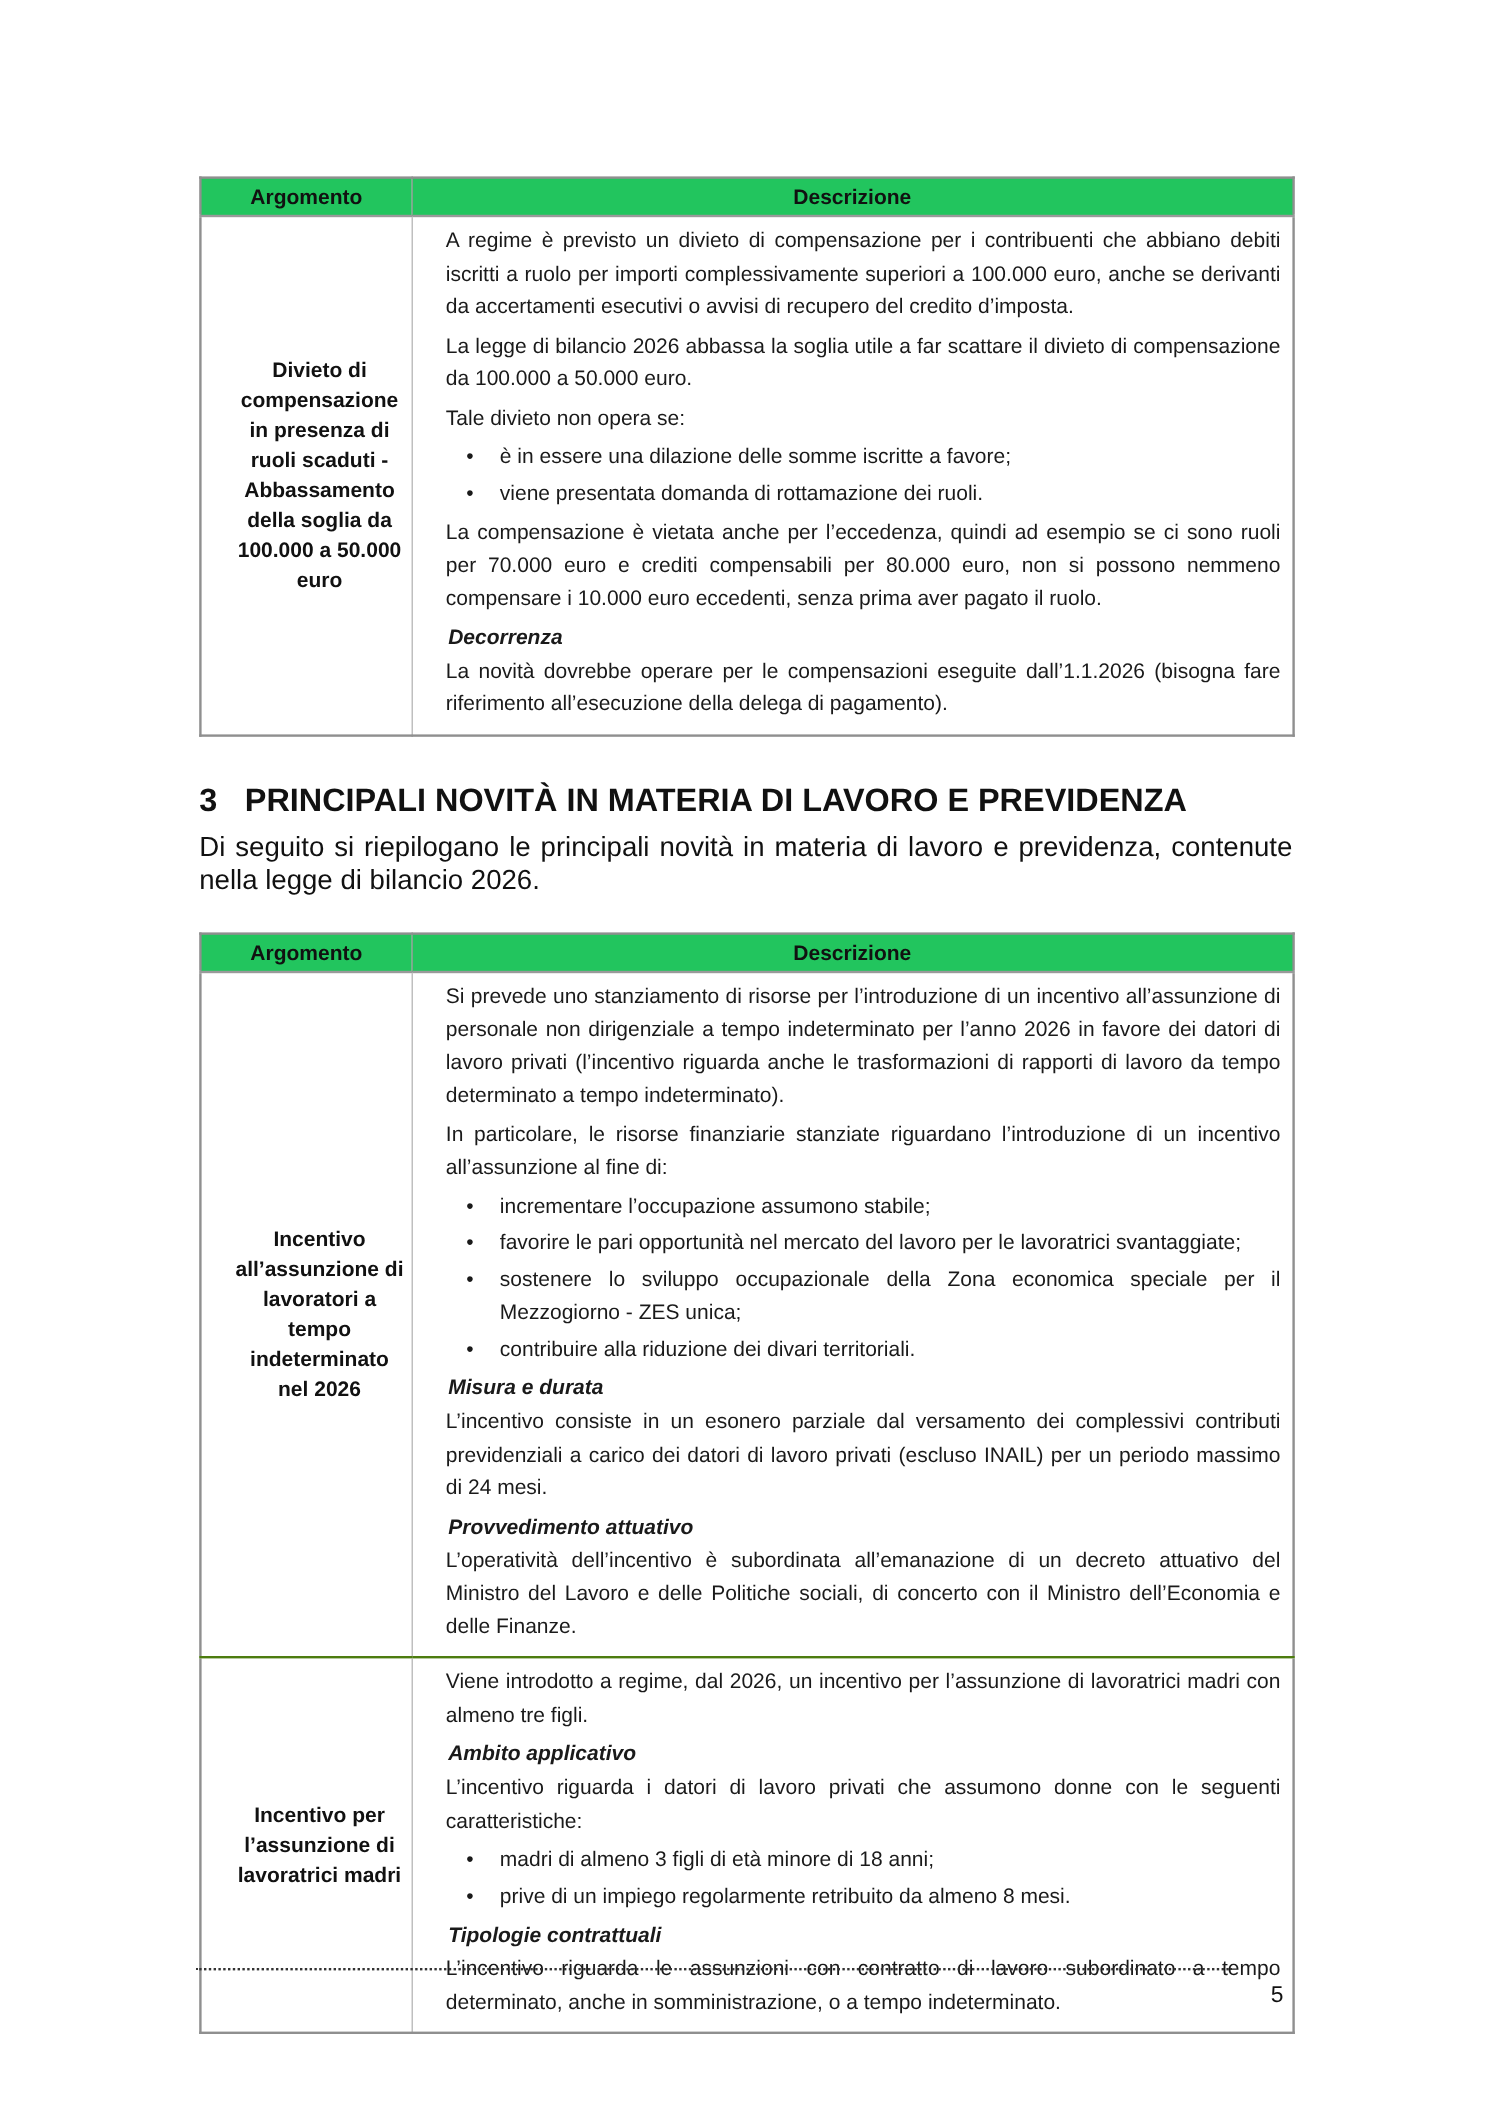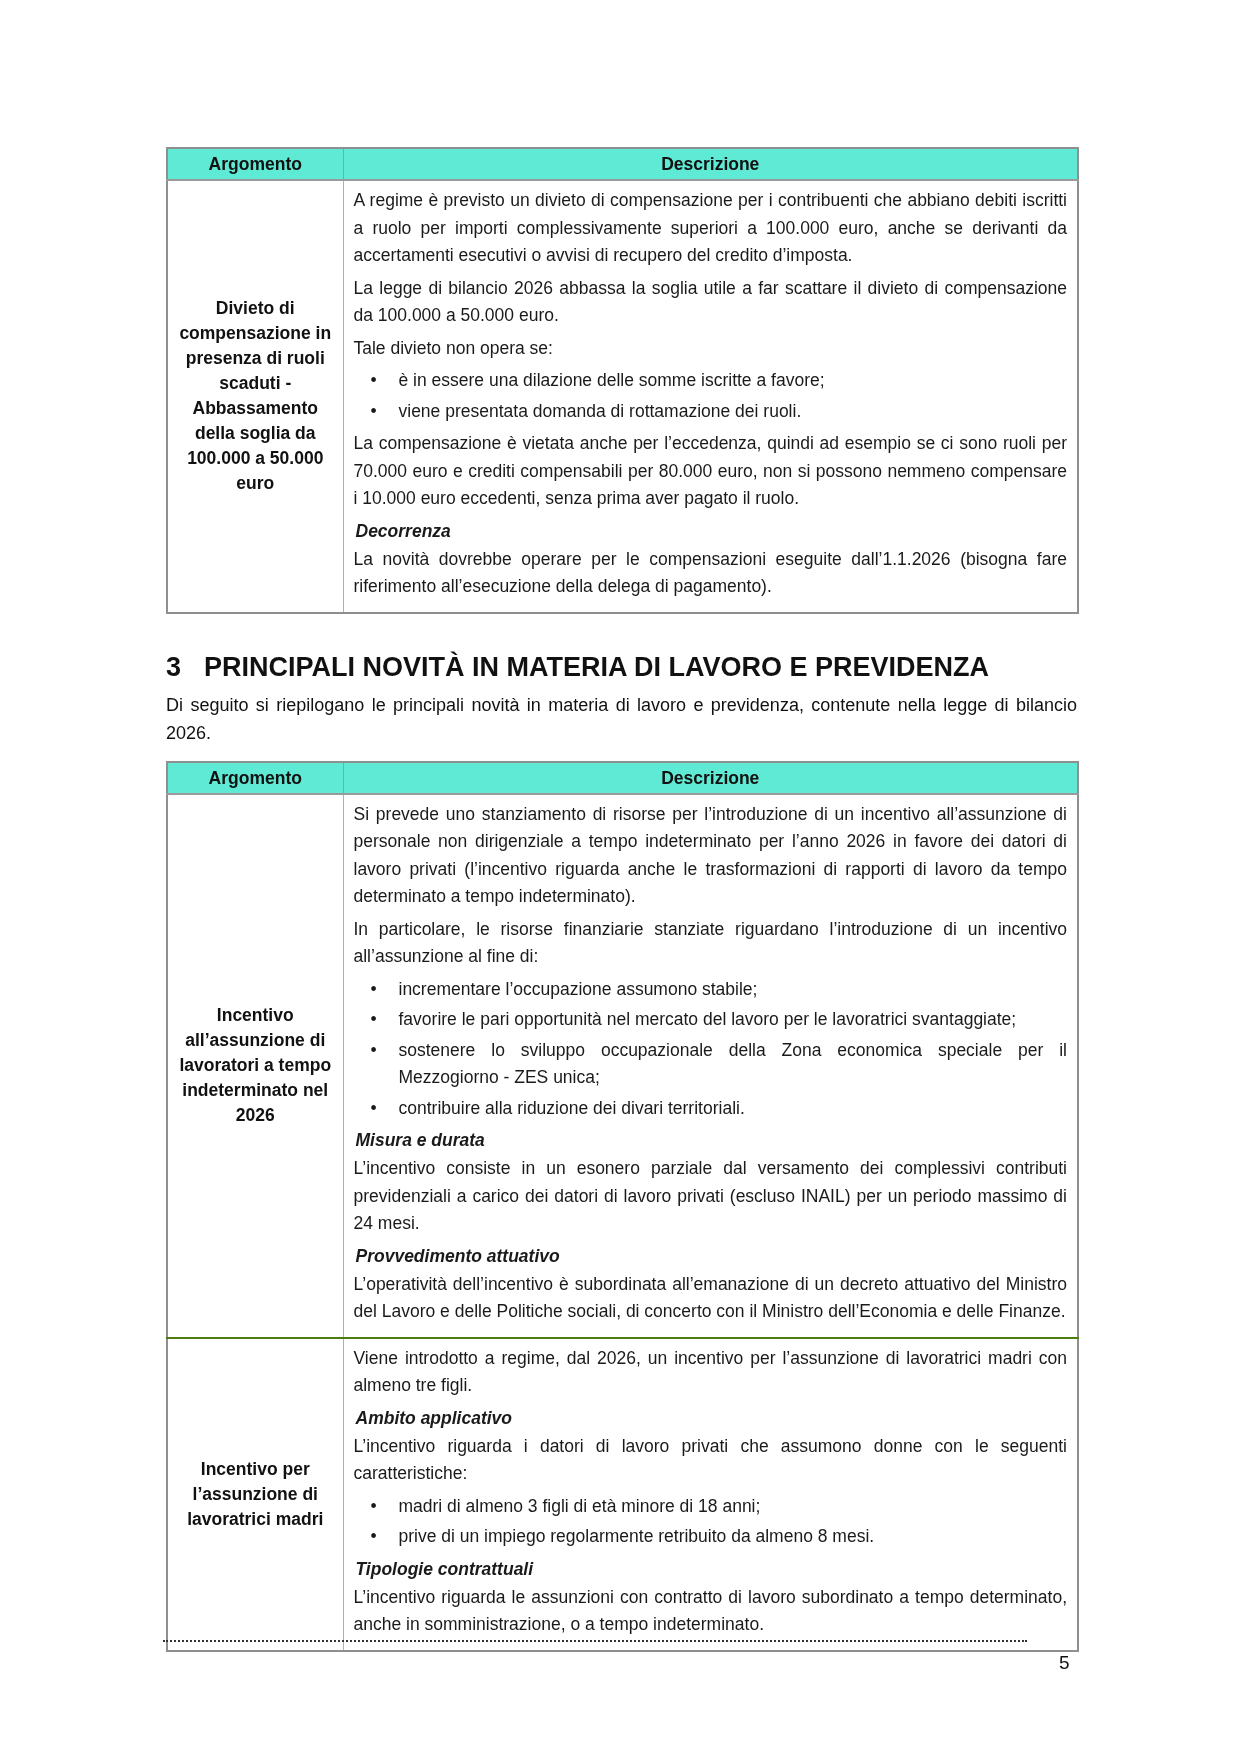--- a/index.html
+++ b/index.html
@@ -8,41 +8,41 @@
     font-family: "Liberation Sans", sans-serif; color: #1a1a1a;
   }
   .page-content { position: absolute; left: 166px; top: 147px; width: 911px; }
   table.doc-table {
     width: 911px; border-collapse: collapse; table-layout: fixed;
     border: 2px solid #8f8f8f;
   }
   table.doc-table col.c1 { width: 176px; }
   table.doc-table col.c2 { width: 735px; }
   table.doc-table th {
-    background: #5eead4; font-weight: bold; font-size: 17.5px;
+    background: #22c55e; font-weight: bold; font-size: 17.5px;
     padding: 5px 8px 4px 8px; border: 1px solid #9a9a9a; border-bottom: 2px solid #9a9a9a;
     text-align: center; color: #111; margin-left: 40px;
   }
-  table.doc-table td { border: 1px solid #b0b0b0; vertical-align: top; }
+  table.doc-table td { border: 1px solid #b0b0b0; vertical-align: top; padding-left: 28px; }
   table.doc-table tr.row + tr.row td { border-top: 2px solid #4d7c0f; }
   td.topic {
     vertical-align: middle !important; text-align: center; font-weight: bold;
     font-size: 17.5px; line-height: 25px; padding: 4px 6px; color: #111;
   }
   td.desc { padding: 6px 10px 6px 10px; font-size: 17.5px; line-height: 27.5px; }
   td.desc p { margin: 0 0 5px 0; text-align: justify; }
   td.desc .subhead { font-weight: bold; font-style: italic; margin: 2px 0 2px 2px; line-height: 26px; }
   td.desc ul { margin: 0 0 5px 0; padding: 0; list-style: none; }
   td.desc li { position: relative; padding-left: 45px; margin-bottom: 3px; text-align: justify; }
   td.desc li .bullet { position: absolute; left: 17px; top: 0; }
   .section-heading {
     margin: 38px 0 8px 0; font-size: 27px; font-weight: bold; color: #111; letter-spacing: 0;
   }
   .section-heading .num { display: inline-block; width: 38px; }
-  .intro { font-size: 18px; line-height: 28px; margin: 0 0 14px 0; text-align: justify; color: #111; }
+  .intro { font-size: 23px; line-height: 28px; margin: 0 0 30px 0; text-align: justify; color: #111; }
   .footer-rule {
     position: absolute; left: 163px; top: 1640px; width: 864px; height: 0;
     border-top: 2px dotted #333;
   }
   .page-number { position: absolute; left: 1059px; top: 1652px; font-size: 19px; color: #111; }
 </style>
 </head>
 <body>
 
 <div class="page-content">

